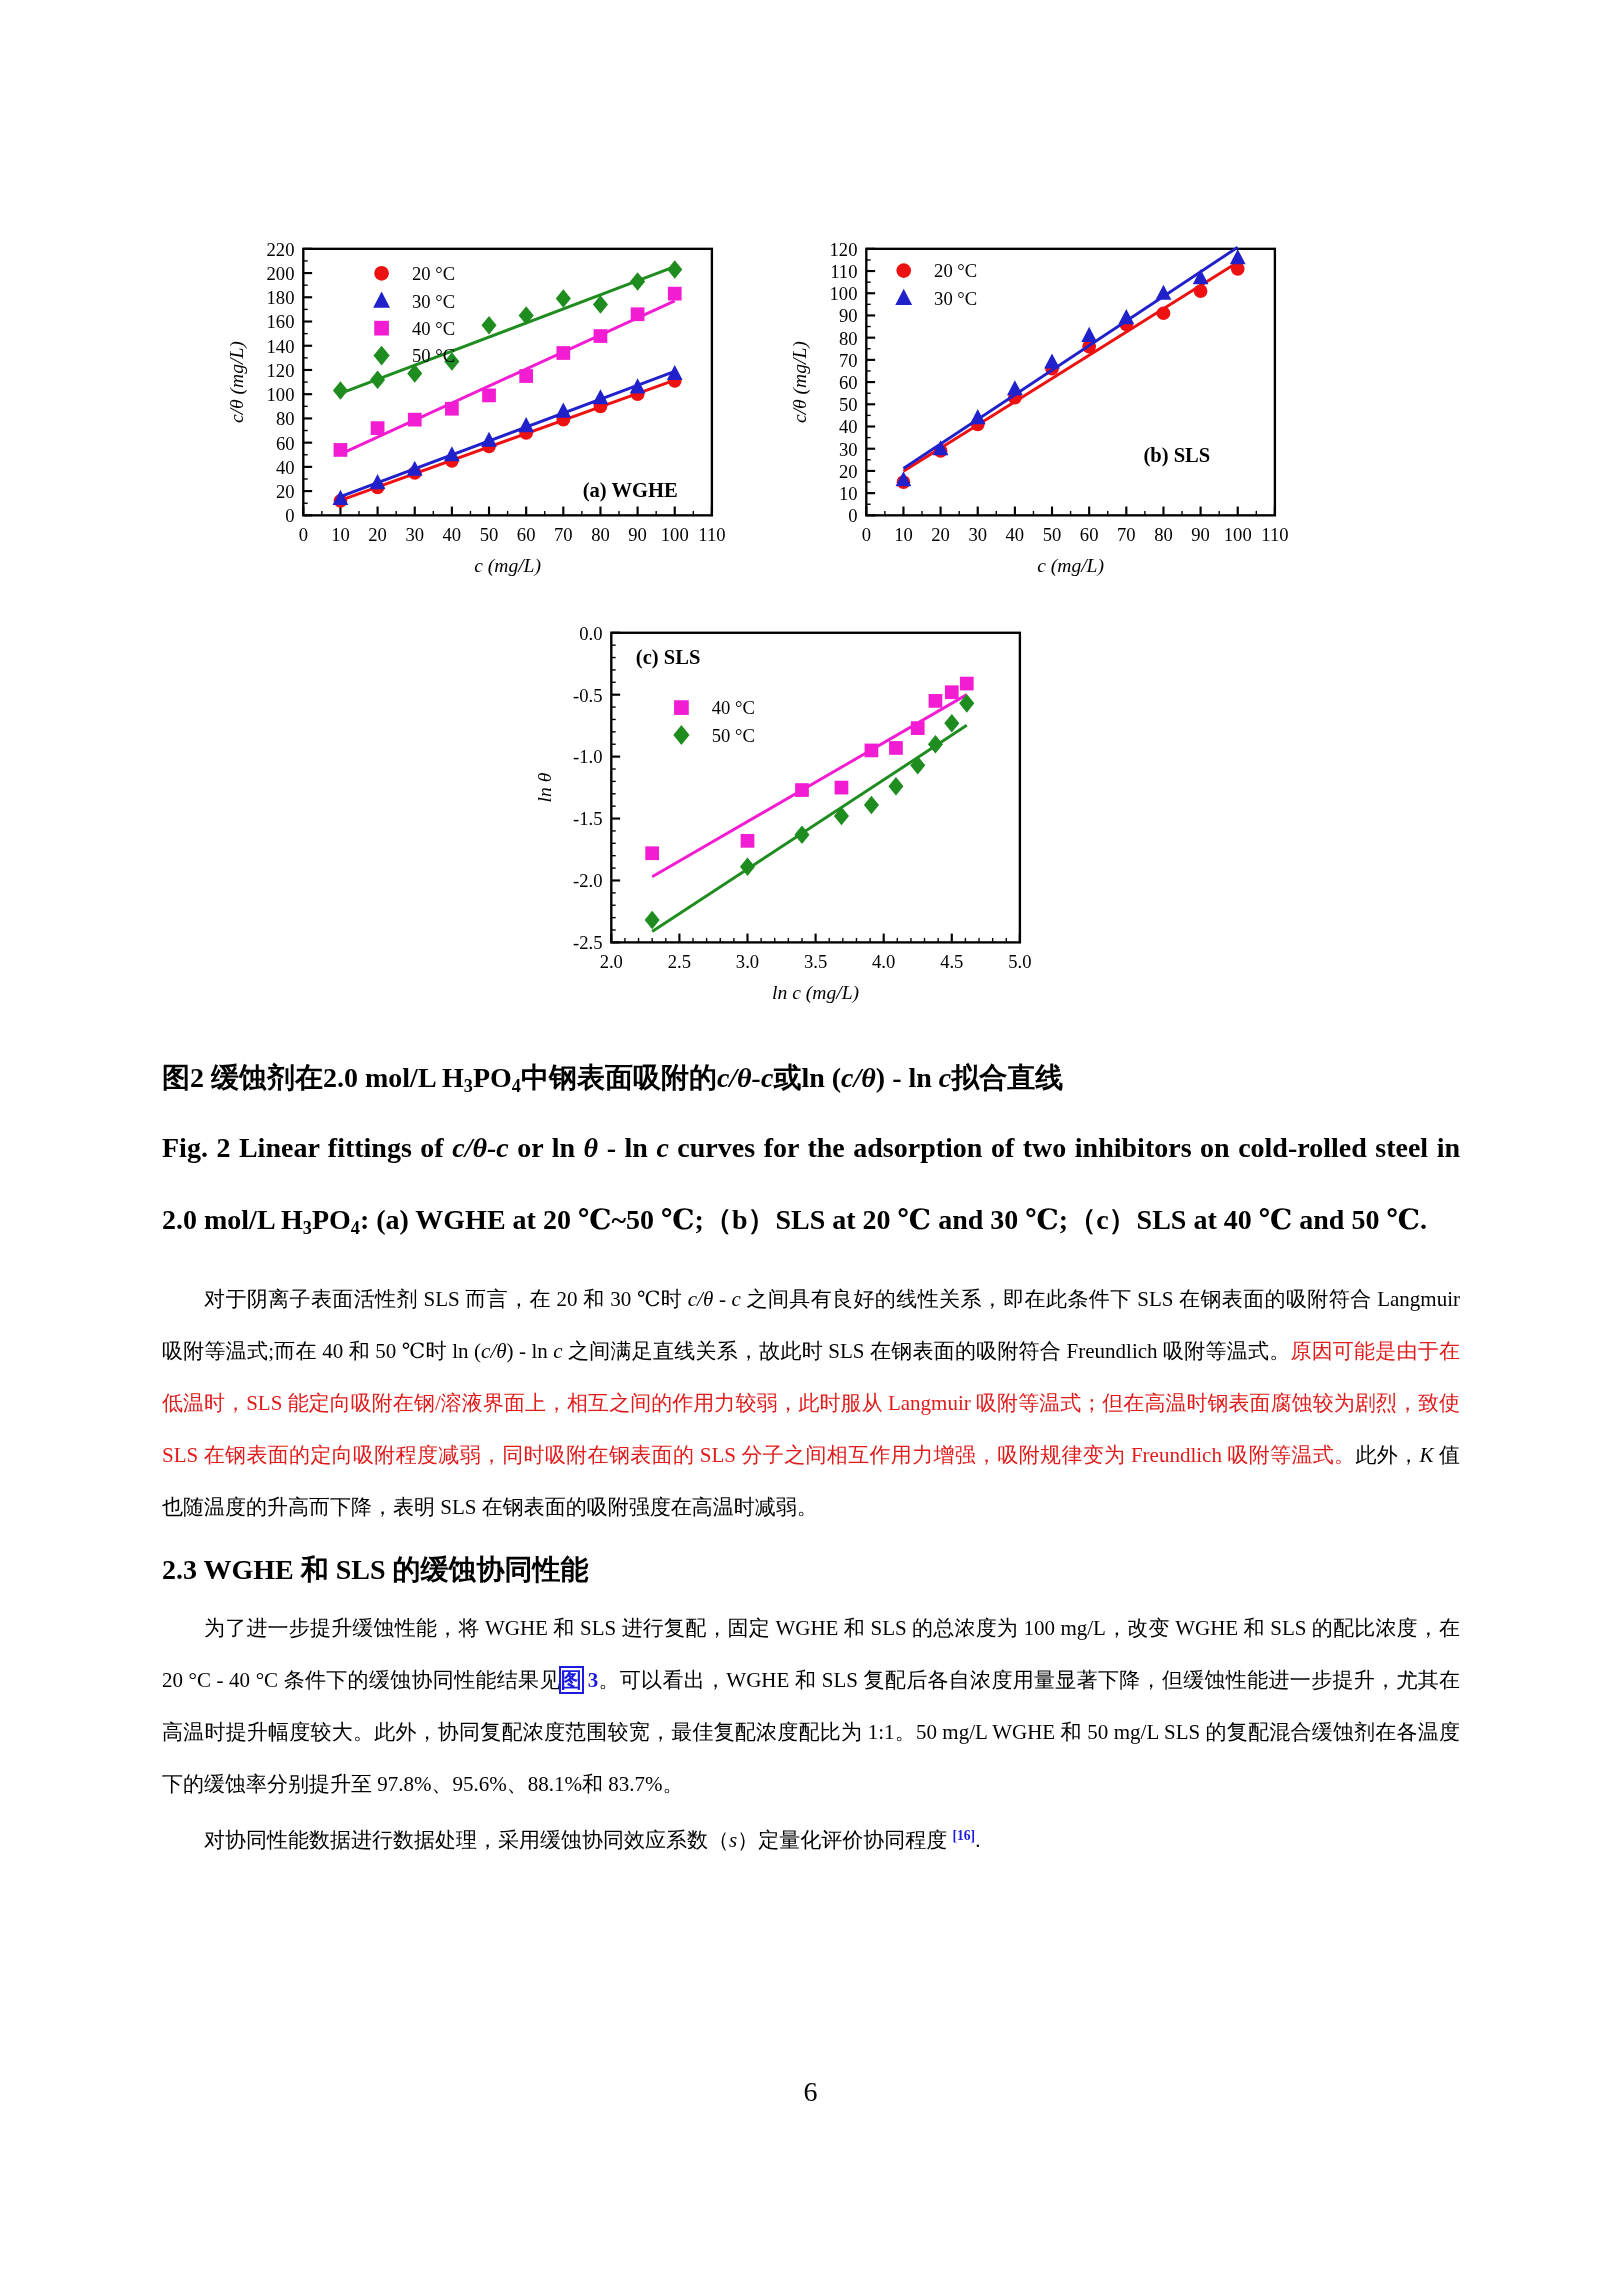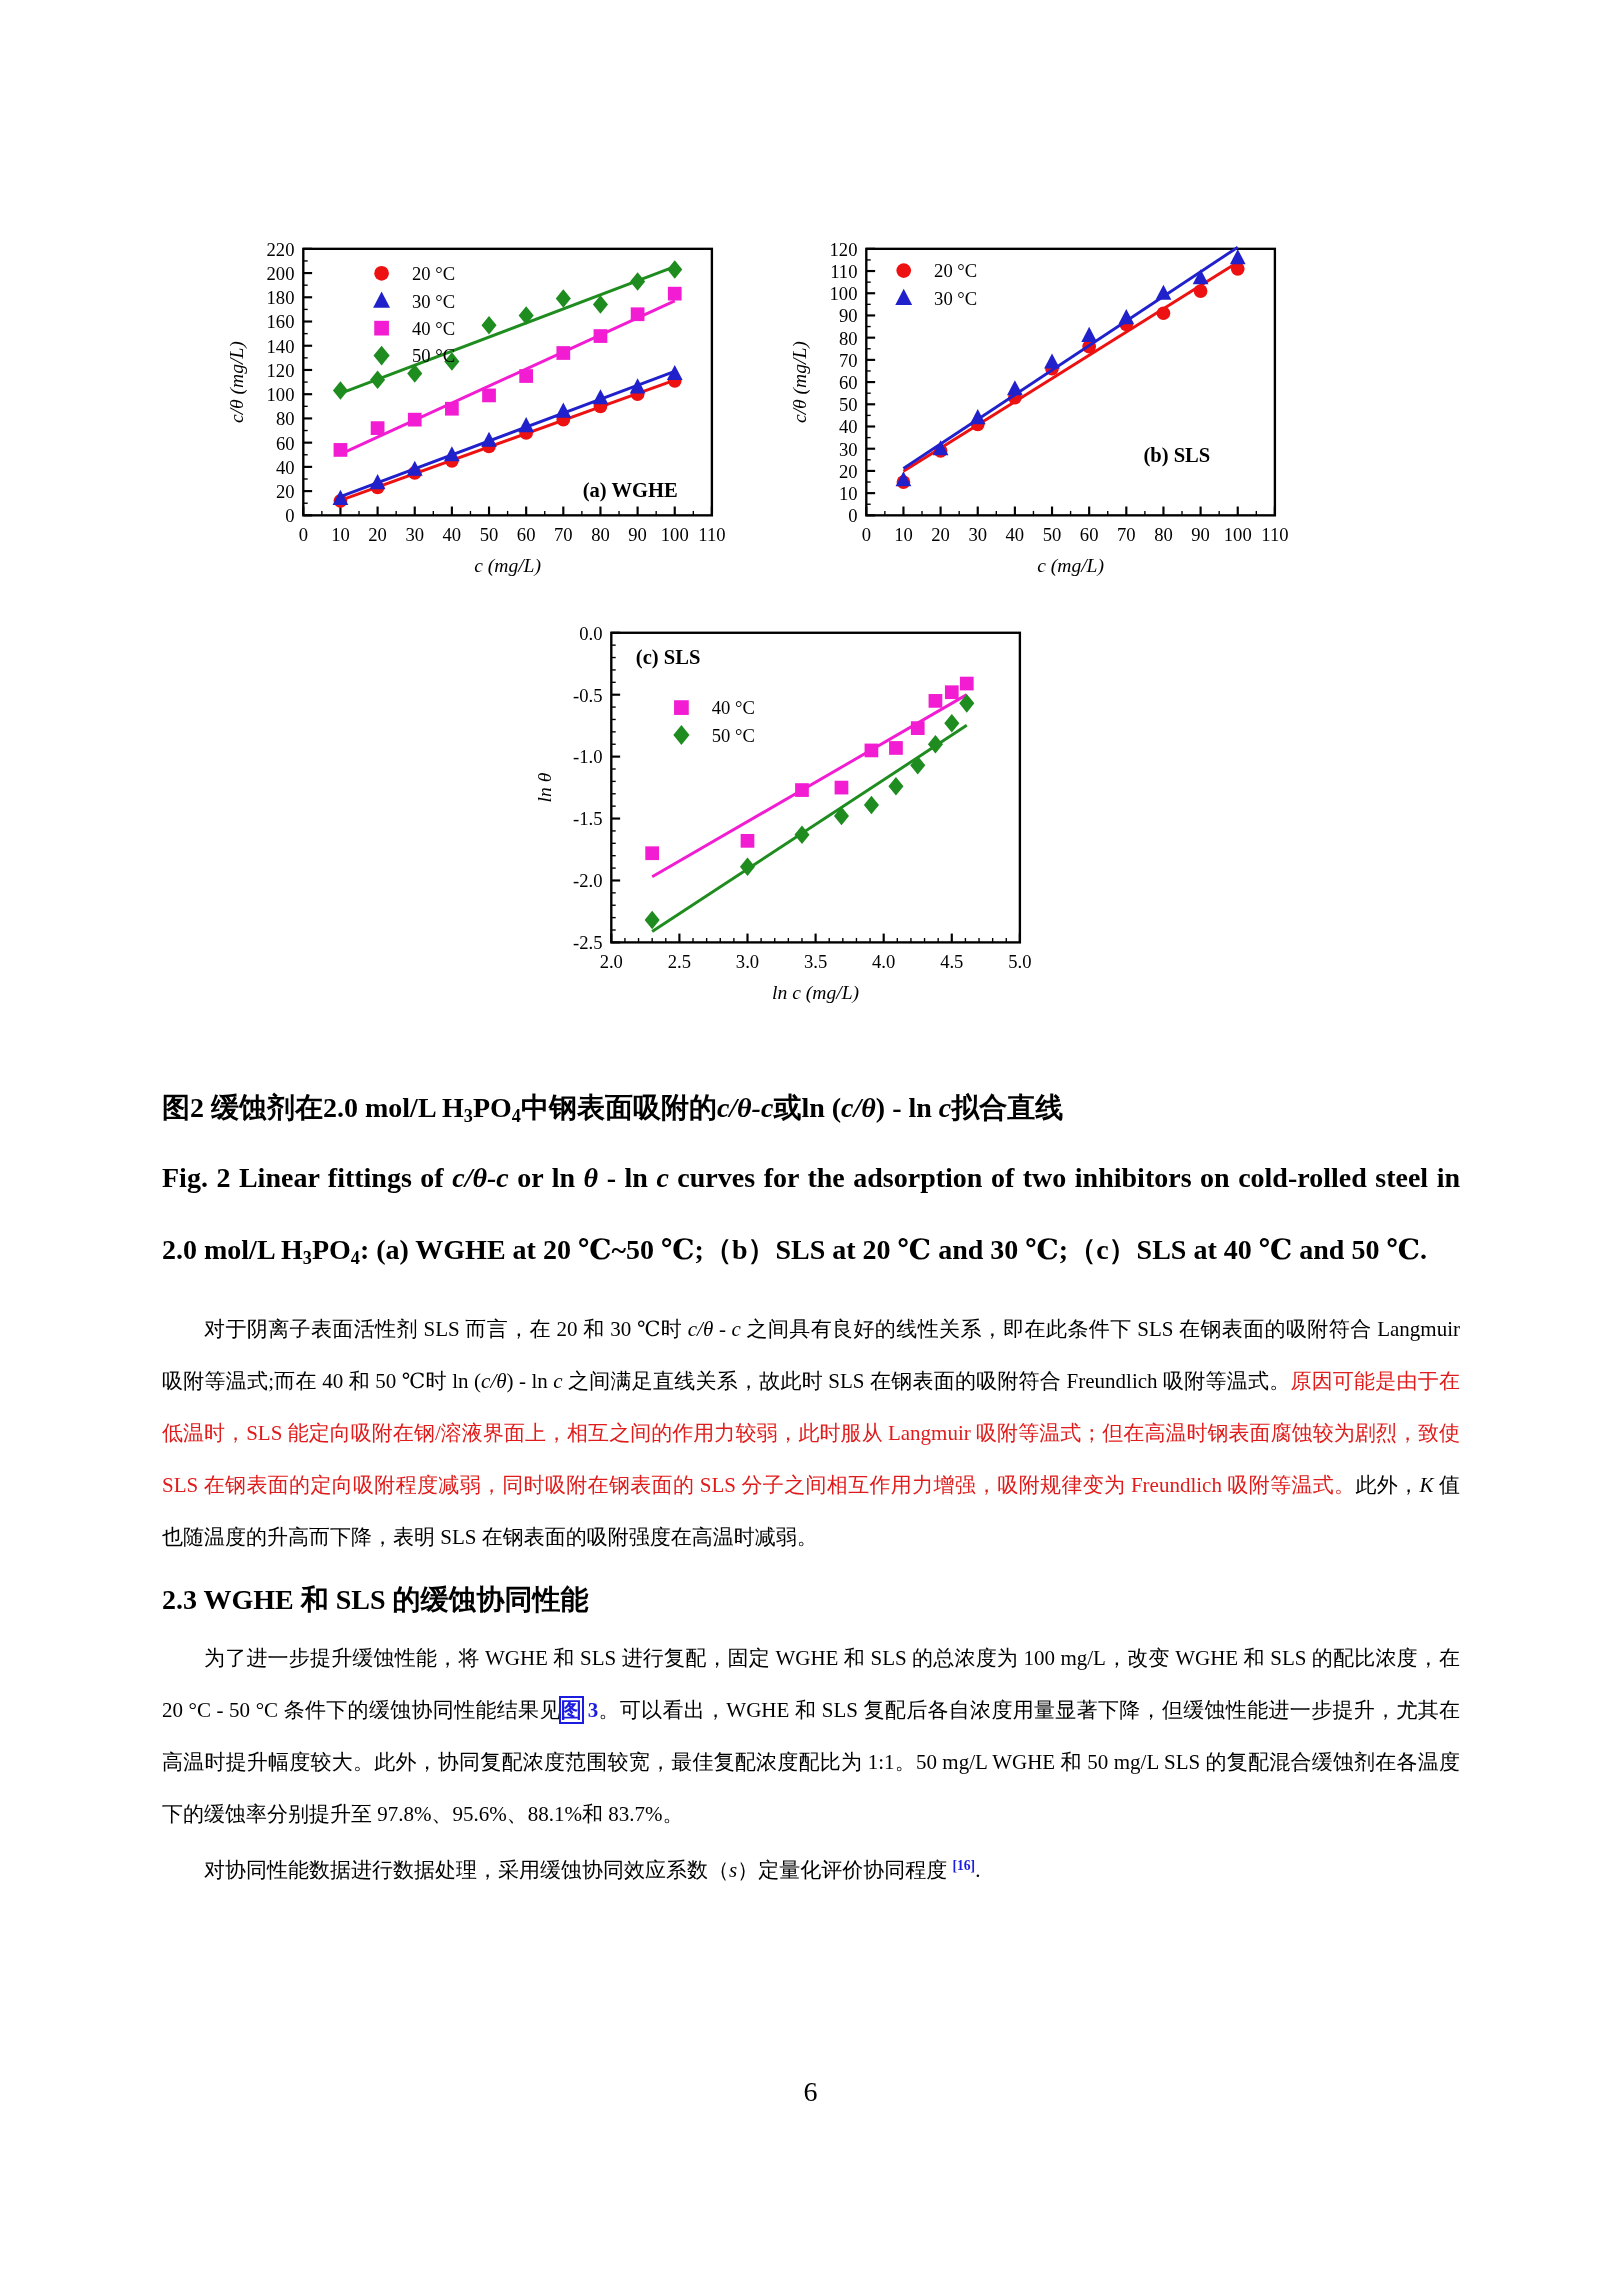--- a/index.html
+++ b/index.html
@@ -6,21 +6,21 @@
     --red:#e01b1b; --blue:#1c1ce0; --chart-label:#d40000; --ink:#000000; --paper:#ffffff;
   }
   html,body{margin:0;padding:0;background:#ffffff;}
   .page{
     position:relative; width:1621px; height:2293px; background:var(--paper);
     font-family:"Liberation Serif","DejaVu Serif",serif; color:var(--ink);
     overflow:hidden;
   }
   .chart{ position:absolute; }
   svg text{ font-family:"Liberation Serif","DejaVu Serif",serif; fill:#000; }
-  .content{ position:absolute; left:162px; top:1082px; width:1298px; }
+  .content{ position:absolute; left:162px; top:1052px; width:1298px; }
   .cap{ margin:0; font-weight:bold; font-size:28px; line-height:51px; }
   .cap.en{ text-align:justify; line-height:72px; }
   .body{ margin:0; font-size:21px; line-height:52px; text-align:justify; text-indent:2em; }
   .body.first{ margin-top:9.8px; }
   .h2{ margin:9.8px 0 5.9px 0; font-size:28px; font-weight:bold; line-height:53px; }
   .pagenum{ position:absolute; left:0; top:2076px; width:1621px; text-align:center; font-size:28px; }
   .s-i{ font-style:italic; }
   .s-b{ font-weight:bold; }
   .s-red{ color:var(--red); }
   .s-blue{ color:var(--blue); }
@@ -403,20 +403,20 @@
         </g>
         <text x="109.02" y="47.6" text-anchor="start" font-size="21" font-weight="bold" fill="#d40000">(c) SLS</text>
       </svg>
   </div>
 
   <div class="content">
     <p class="cap zh"><span>图2  缓蚀剂在2.0 mol/L H</span><span class="s-sub">3</span><span>PO</span><span class="s-sub">4</span><span>中钢表面吸附的</span><span class="s-i">c/θ-c</span><span>或ln (</span><span class="s-i">c/θ</span><span>) - ln </span><span class="s-i">c</span><span>拟合直线</span></p>
     <p class="cap en"><span>Fig. 2 Linear fittings of </span><span class="s-i">c/θ-c</span><span> or ln </span><span class="s-i">θ</span><span> - ln </span><span class="s-i">c</span><span> curves for the adsorption of two inhibitors on cold-rolled steel in 2.0 mol/L H</span><span class="s-sub">3</span><span>PO</span><span class="s-sub">4</span><span>: (a) WGHE at 20 ℃~50 ℃;（b）SLS at 20 ℃ and 30 ℃;（c）SLS at 40 ℃ and 50 ℃.</span></p>
     <p class="body first"><span>对于阴离子表面活性剂 SLS 而言，在 20 和 30 ℃时 </span><span class="s-i">c/θ</span><span> - </span><span class="s-i">c</span><span> 之间具有良好的线性关系，即在此条件下 SLS 在钢表面的吸附符合 Langmuir 吸附等温式;而在 40 和 50 ℃时 ln (</span><span class="s-i">c/θ</span><span>) - ln </span><span class="s-i">c</span><span> 之间满足直线关系，故此时 SLS 在钢表面的吸附符合 Freundlich 吸附等温式。</span><span class="s-red">原因可能是由于在低温时，SLS 能定向吸附在钢/溶液界面上，相互之间的作用力较弱，此时服从 Langmuir 吸附等温式；但在高温时钢表面腐蚀较为剧烈，致使 SLS 在钢表面的定向吸附程度减弱，同时吸附在钢表面的 SLS 分子之间相互作用力增强，吸附规律变为 Freundlich 吸附等温式。</span><span>此外，</span><span class="s-i">K</span><span> 值也随温度的升高而下降，表明 SLS 在钢表面的吸附强度在高温时减弱。</span></p>
     <h2 class="h2">2.3 WGHE 和 SLS 的缓蚀协同性能</h2>
-    <p class="body"><span>为了进一步提升缓蚀性能，将 WGHE 和 SLS 进行复配，固定 WGHE 和 SLS 的总浓度为 100 mg/L，改变 WGHE 和 SLS 的配比浓度，在 20 °C - 50 °C 条件下的缓蚀协同性能结果见</span><span class="s-blue s-b s-box">图</span><span class="s-blue s-b"> 3</span><span>。可以看出，WGHE 和 SLS 复配后各自浓度用量显著下降，但缓蚀性能进一步提升，尤其在高温时提升幅度较大。此外，协同复配浓度范围较宽，最佳复配浓度配比为 1:1。50 mg/L WGHE 和 50 mg/L SLS 的复配混合缓蚀剂在各温度下的缓蚀率分别提升至 97.8%、95.6%、88.1%和 83.7%。</span></p>
+    <p class="body"><span>为了进一步提升缓蚀性能，将 WGHE 和 SLS 进行复配，固定 WGHE 和 SLS 的总浓度为 100 mg/L，改变 WGHE 和 SLS 的配比浓度，在 20 °C - 40 °C 条件下的缓蚀协同性能结果见</span><span class="s-blue s-b s-box">图</span><span class="s-blue s-b"> 3</span><span>。可以看出，WGHE 和 SLS 复配后各自浓度用量显著下降，但缓蚀性能进一步提升，尤其在高温时提升幅度较大。此外，协同复配浓度范围较宽，最佳复配浓度配比为 1:1。50 mg/L WGHE 和 50 mg/L SLS 的复配混合缓蚀剂在各温度下的缓蚀率分别提升至 97.8%、95.6%、88.1%和 83.7%。</span></p>
     <p class="body"><span>对协同性能数据进行数据处理，采用缓蚀协同效应系数（</span><span class="s-i">s</span><span>）定量化评价协同程度 </span><span class="s-sup s-blue s-b">[16]</span><span>.</span></p>
   </div>
 
   <div class="pagenum">6</div>
 
 </div>
 
 
 </body></html>

